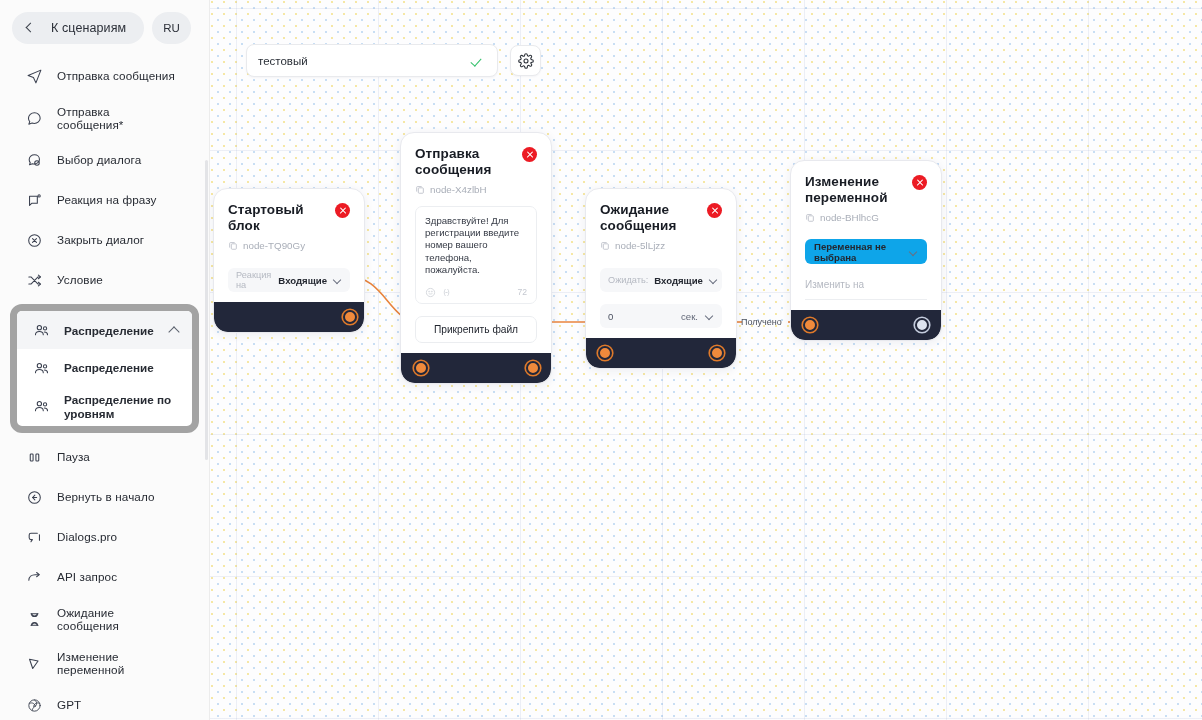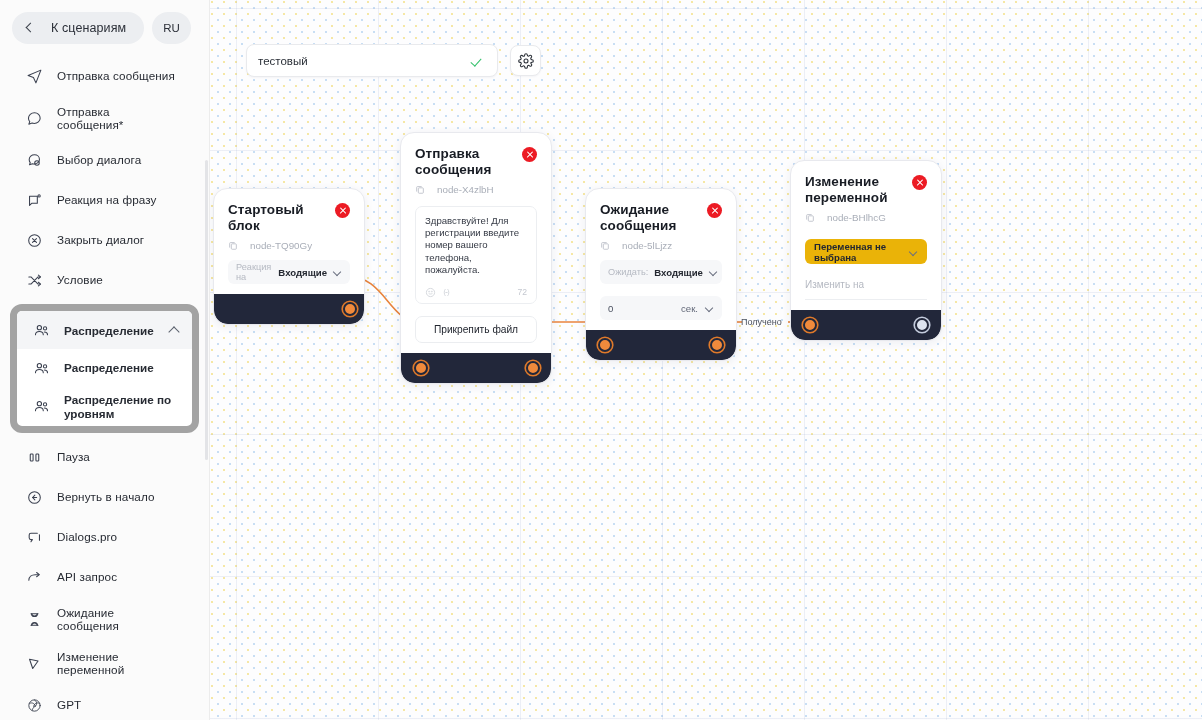--- a/index.html
+++ b/index.html
@@ -131,27 +131,27 @@
   .close-btn {
     width: 15px; height: 15px; border-radius: 50%; background: #ec1b24;
     flex: 0 0 15px; position: relative; cursor: pointer; margin-top: 1px;
   }
   .close-btn::before, .close-btn::after {
     content: ""; position: absolute; left: 3.5px; top: 7px; width: 8px; height: 1.4px; background: #fff; border-radius: 1px;
   }
   .close-btn::before { transform: rotate(45deg); }
   .close-btn::after  { transform: rotate(-45deg); }
 
-  .node-id { display: flex; align-items: center; gap: 12px; margin-top: 7px; }
+  .node-id { display: flex; align-items: center; gap: 5px; margin-top: 7px; }
   .node-id .copy { width: 10px; height: 11px; flex: 0 0 10px; color: #b9bdc6; }
   .node-id .copy svg { width: 10px; height: 11px; display: block; }
   .node-id .txt { font-size: 9.8px; color: #a9aeb8; }
 
   .field-row {
-    margin-top: 9px; height: 24px; border-radius: 6px; background: #f6f7f9;
+    margin-top: 17px; height: 24px; border-radius: 6px; background: #f6f7f9;
     display: flex; align-items: center; gap: 6px; padding: 0 8px;
   }
   .field-label { font-size: 9.2px; color: #b5b9c2; }
   .field-value { font-size: 9.6px; color: #232730; font-weight: bold; flex: 1; }
   .caret { width: 9px; height: 6px; flex: 0 0 9px; position: relative; }
   .caret::before {
     content: ""; position: absolute; left: 1px; top: 0;
     width: 5px; height: 5px; border-right: 1.2px solid #6a7080; border-bottom: 1.2px solid #6a7080;
     transform: rotate(45deg);
   }
@@ -174,21 +174,21 @@
   .attach-btn .t { font-size: 10.2px; color: #232730; }
 
   .sec-field {
     margin-top: 9px; height: 24px; border-radius: 6px; background: #f6f7f9;
     display: flex; align-items: center; padding: 0 8px;
   }
   .sec-field .num { font-size: 9.6px; color: #4a5060; flex: 1; }
   .sec-field .unit { font-size: 9.6px; color: #626878; margin-right: 7px; }
 
   .var-select {
-    margin-top: 16px; height: 25px; border-radius: 6px; background: #eab308;
+    margin-top: 16px; height: 25px; border-radius: 6px; background: #0ea5e9;
     display: flex; align-items: center; padding: 0 9px; 
   }
   .var-select .t { font-size: 9.6px; color: #232730; font-weight: bold; flex: 1; }
 
   .var-input { margin-top: 15px; }
   .var-input .ph { font-size: 10px; color: #b5b9c2; }
   .var-input .line { margin-top: 9px; height: 1px; background: #eceef1; }
 
   .node-foot {
     height: 30px; background: #22273a; position: relative;

